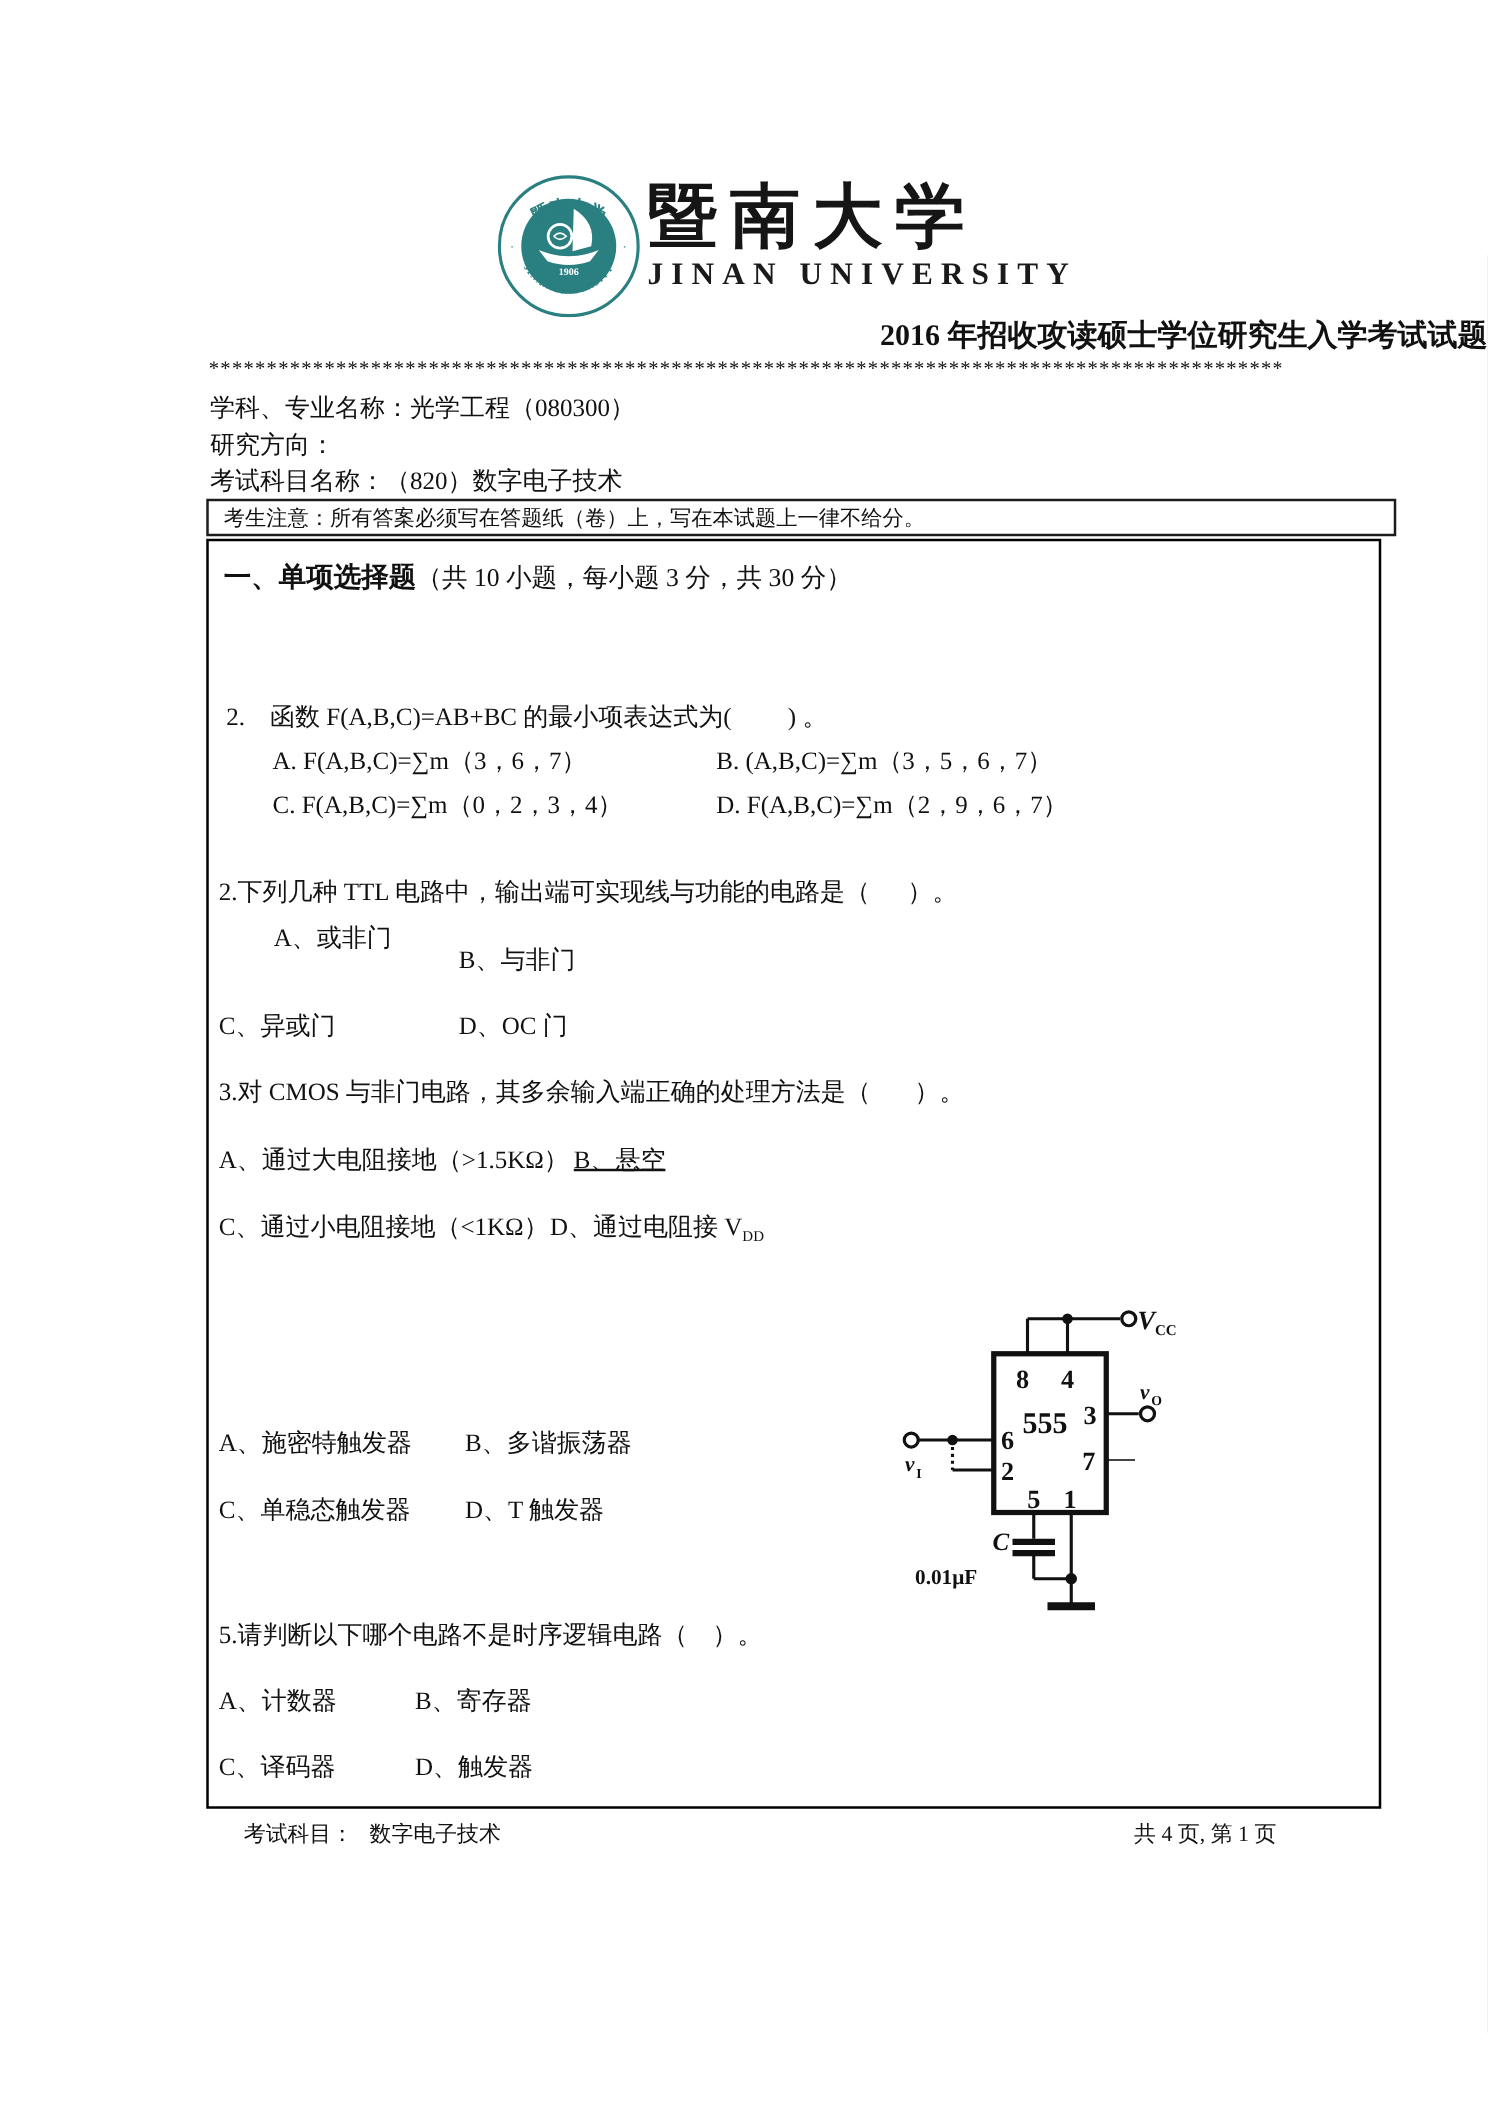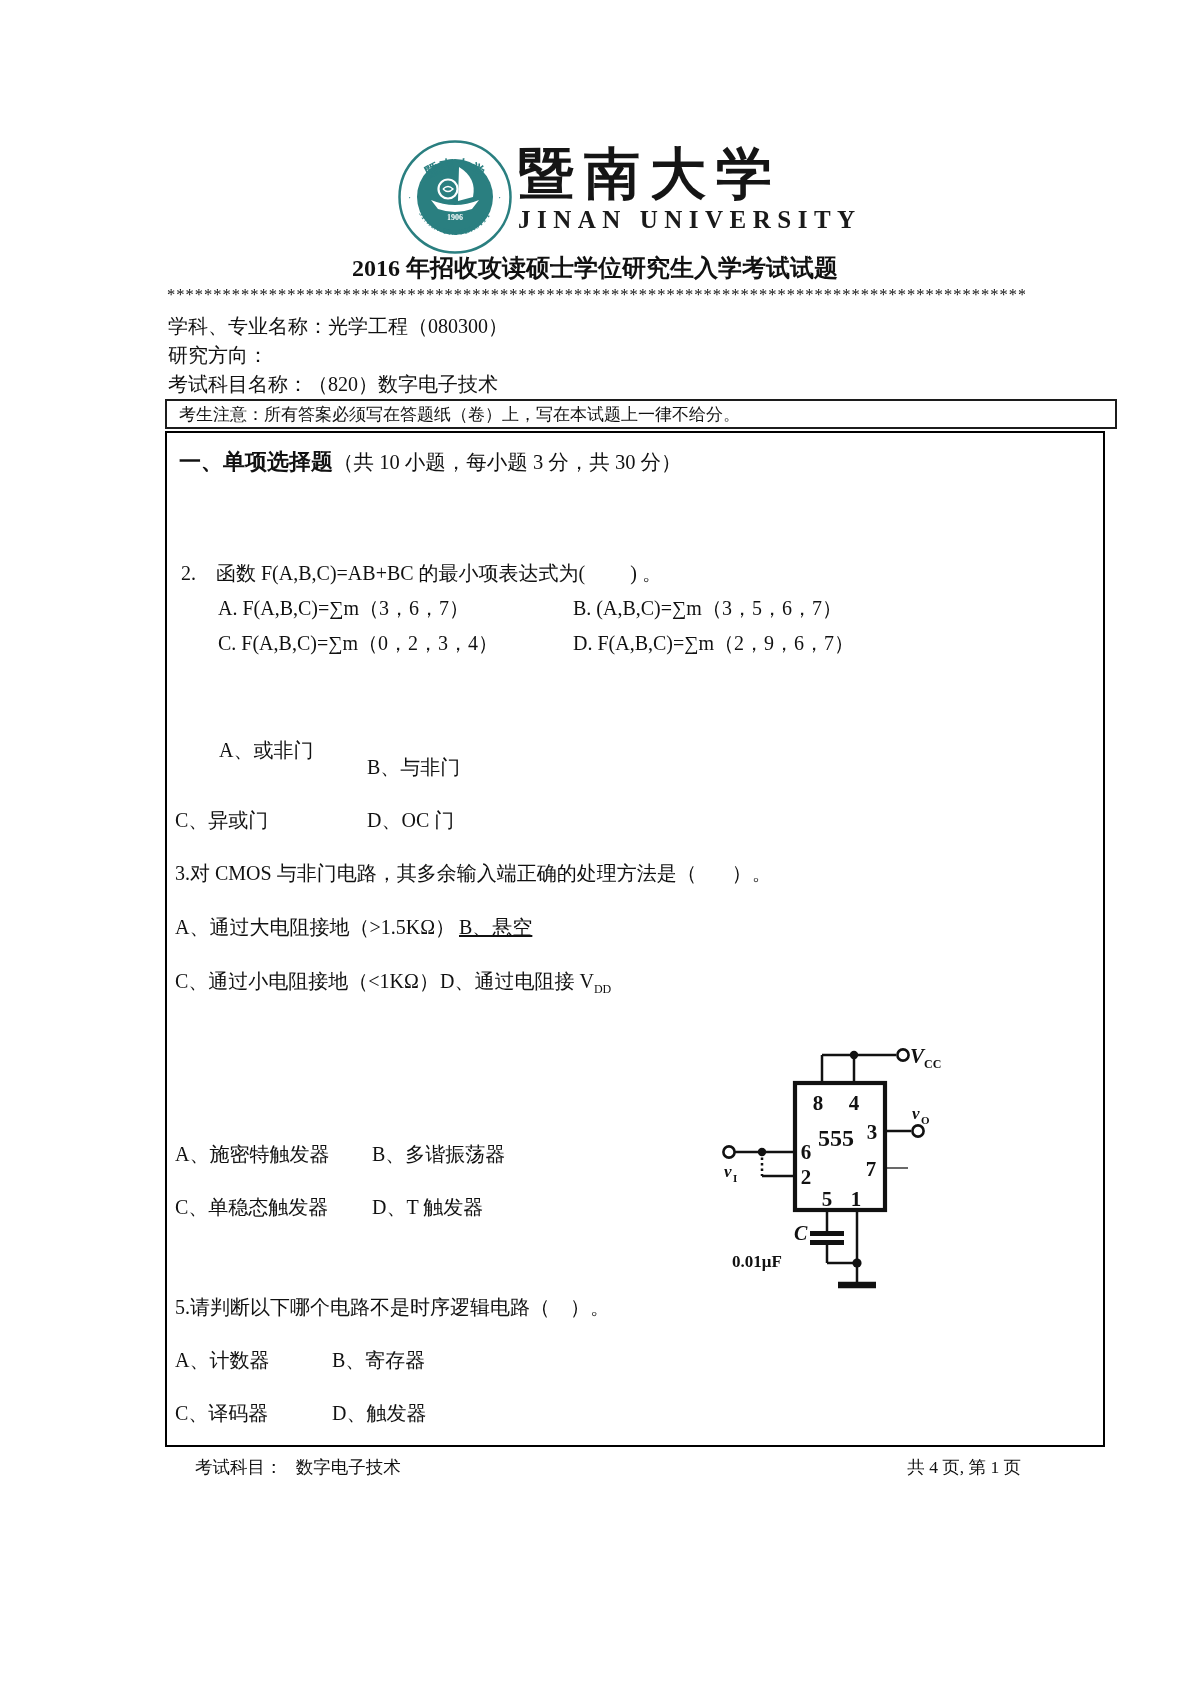--- a/index.html
+++ b/index.html
@@ -4,21 +4,21 @@
 <style>
   html,body{margin:0;padding:0;background:#e8e8e8;}
   .page{
     position:relative;width:1190px;height:1683px;background:#ffffff;
     font-family:"Liberation Serif","DejaVu Serif",serif;color:#111;
     margin:0 auto;overflow:hidden;
   }
   .abs{position:absolute;}
   .wordmark-cn{font-size:56px;font-weight:900;letter-spacing:10px;line-height:1;color:#151515;}
   .wordmark-en{font-size:25px;font-weight:bold;letter-spacing:6.5px;margin-top:4px;color:#1a1a1a;}
-  .exam-title{width:100%;text-align:center;font-size:24px;font-weight:bold;white-space:pre;}
+  .exam-title{width:100%;text-align:right;font-size:24px;font-weight:bold;white-space:pre;}
   .divider{font-size:16.5px;letter-spacing:1px;white-space:nowrap;overflow:hidden;width:858px;}
   .info-line{font-size:20px;white-space:pre;}
   .notice-box{
     width:936px;height:26px;border:2px solid #1c1c1c;
     font-size:17px;display:flex;align-items:center;padding-left:12px;white-space:pre;
   }
   .main-box{width:936px;height:1012px;border:2px solid #000000;}
   .heading-bold{font-size:22px;font-weight:bold;}
   .heading-rest{font-size:20.5px;}
   .stem,.opt{font-size:20px;white-space:pre;}
@@ -81,20 +81,21 @@
     <div class="abs" style="left:12px;top:14px;">
       <span class="heading-bold">一、单项选择题</span><span class="heading-rest">（共 10 小题，每小题 3 分，共 30 分）</span>
     </div>
 
     <div class="abs stem" style="left:14px;top:127px;">2.    函数 F(A,B,C)=AB+BC 的最小项表达式为(         ) 。</div>
     <div class="abs opt" style="left:51px;top:162px;">A. F(A,B,C)=∑m（3，6，7）</div>
     <div class="abs opt" style="left:406px;top:162px;">B. (A,B,C)=∑m（3，5，6，7）</div>
     <div class="abs opt" style="left:51px;top:197px;">C. F(A,B,C)=∑m（0，2，3，4）</div>
     <div class="abs opt" style="left:406px;top:197px;">D. F(A,B,C)=∑m（2，9，6，7）</div>
 
+    <div class="abs stem" style="left:8px;top:267px;">2.下列几种 TTL 电路中，输出端可实现线与功能的电路是（      ）。</div>
     <div class="abs opt" style="left:8px;top:304px;margin-left:44px;">A、或非门</div>
     <div class="abs opt" style="left:200px;top:321px;">B、与非门</div>
     <div class="abs opt" style="left:8px;top:374px;">C、异或门</div>
     <div class="abs opt" style="left:200px;top:374px;">D、OC 门</div>
 
     <div class="abs stem" style="left:8px;top:427px;">3.对 CMOS 与非门电路，其多余输入端正确的处理方法是（       ）。</div>
     <div class="abs opt" style="left:8px;top:481px;">A、通过大电阻接地（&gt;1.5KΩ）</div>
     <div class="abs opt" style="left:292px;top:481px;text-decoration:underline;">B、悬空</div>
     <div class="abs opt" style="left:8px;top:535px;">C、通过小电阻接地（&lt;1KΩ）</div>
     <div class="abs opt" style="left:273px;top:535px;"><span>D、通过电阻接 V</span><sub>DD</sub></div>

